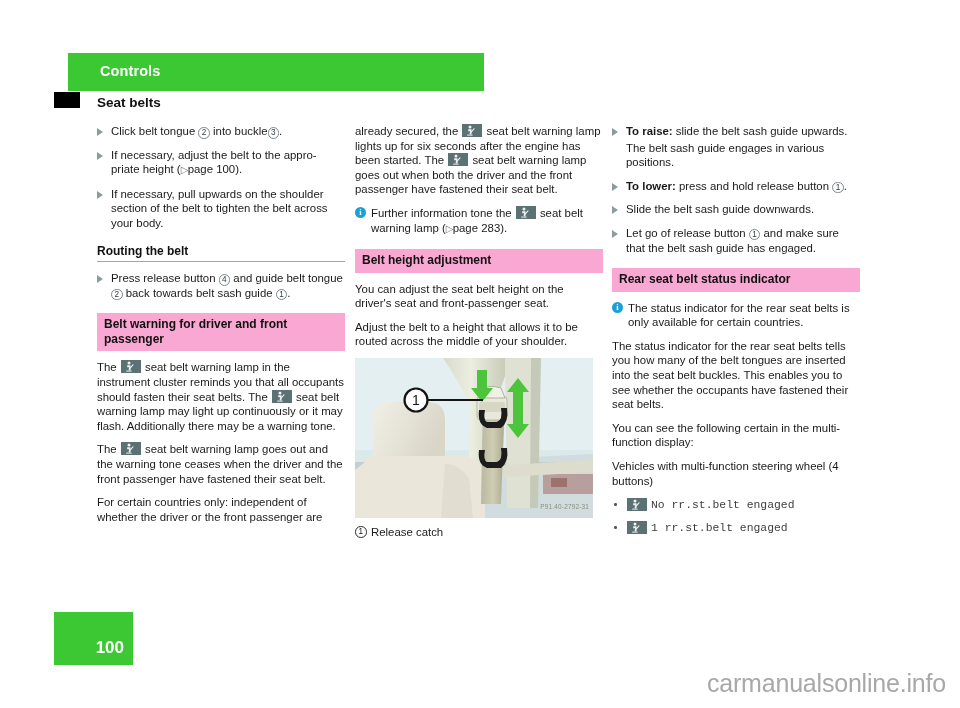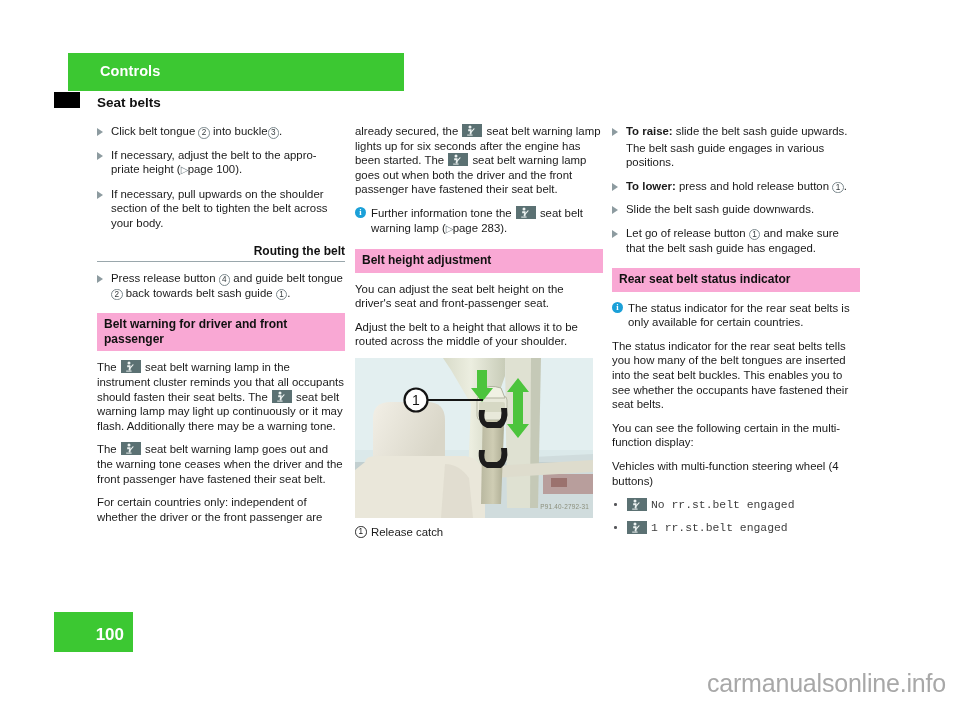--- a/index.html
+++ b/index.html
@@ -12,21 +12,21 @@
     color: #1a1a1a;
     position: relative;
     overflow: hidden;
   }
 
   
   .chapter-banner {
     position: absolute;
     left: 68px;
     top: 53px;
-    width: 336px;
+    width: 416px;
     height: 38px;
     background: #3cc832;
   }
   .chapter-banner-label {
     position: absolute;
     left: 32px;
     top: 10px;
     font-size: 14.5px;
     font-weight: bold;
     color: #ffffff;
@@ -85,21 +85,20 @@
   }
 
   
   .subhead {
     font-size: 12px;
     font-weight: bold;
     color: #111111;
     padding-bottom: 3px;
     border-bottom: 1.6px solid #9aa7ac;
     margin: 13px 0 9px 0;
-    text-align: right;
   }
 
   
   .bar-head {
     background: #f9a8d4;
     font-size: 12px;
     font-weight: bold;
     color: #111111;
     padding: 4px 17px 5px 7px;
     line-height: 14.5px;
@@ -216,21 +215,21 @@
     vertical-align: 1px;
     margin-left: 3px;
   }
 
   
   .page-badge {
     position: absolute;
     left: 54px;
     top: 612px;
     width: 79px;
-    height: 40px;
+    height: 53px;
     background: #3cc832;
   }
   .page-badge span {
     position: absolute;
     right: 9px;
     bottom: 7px;
     color: #ffffff;
     font-size: 17px;
     font-weight: bold;
   }

